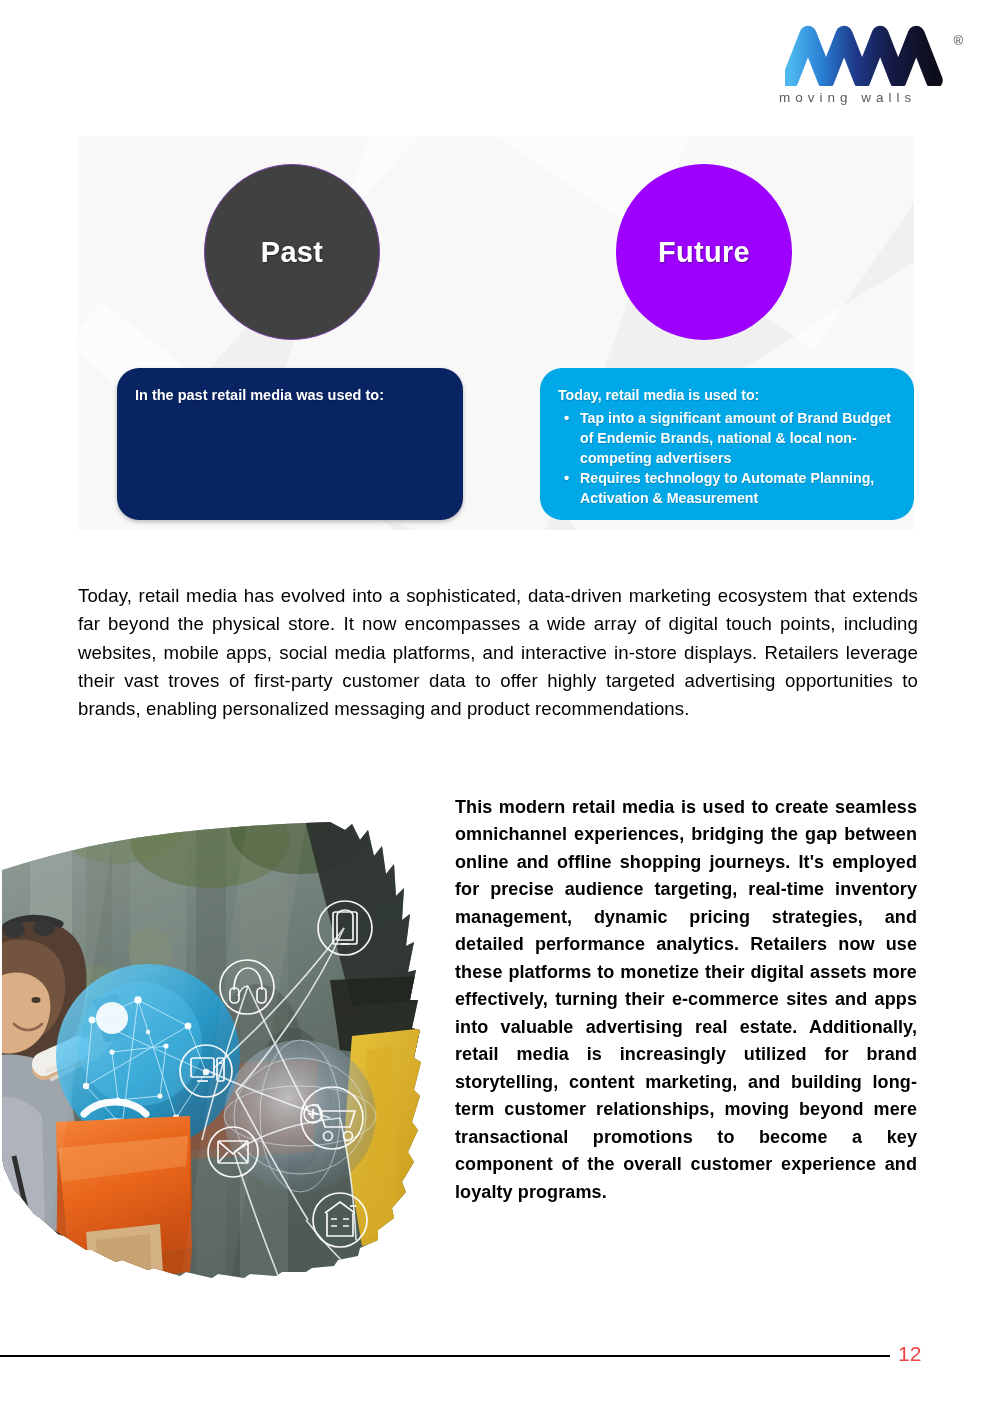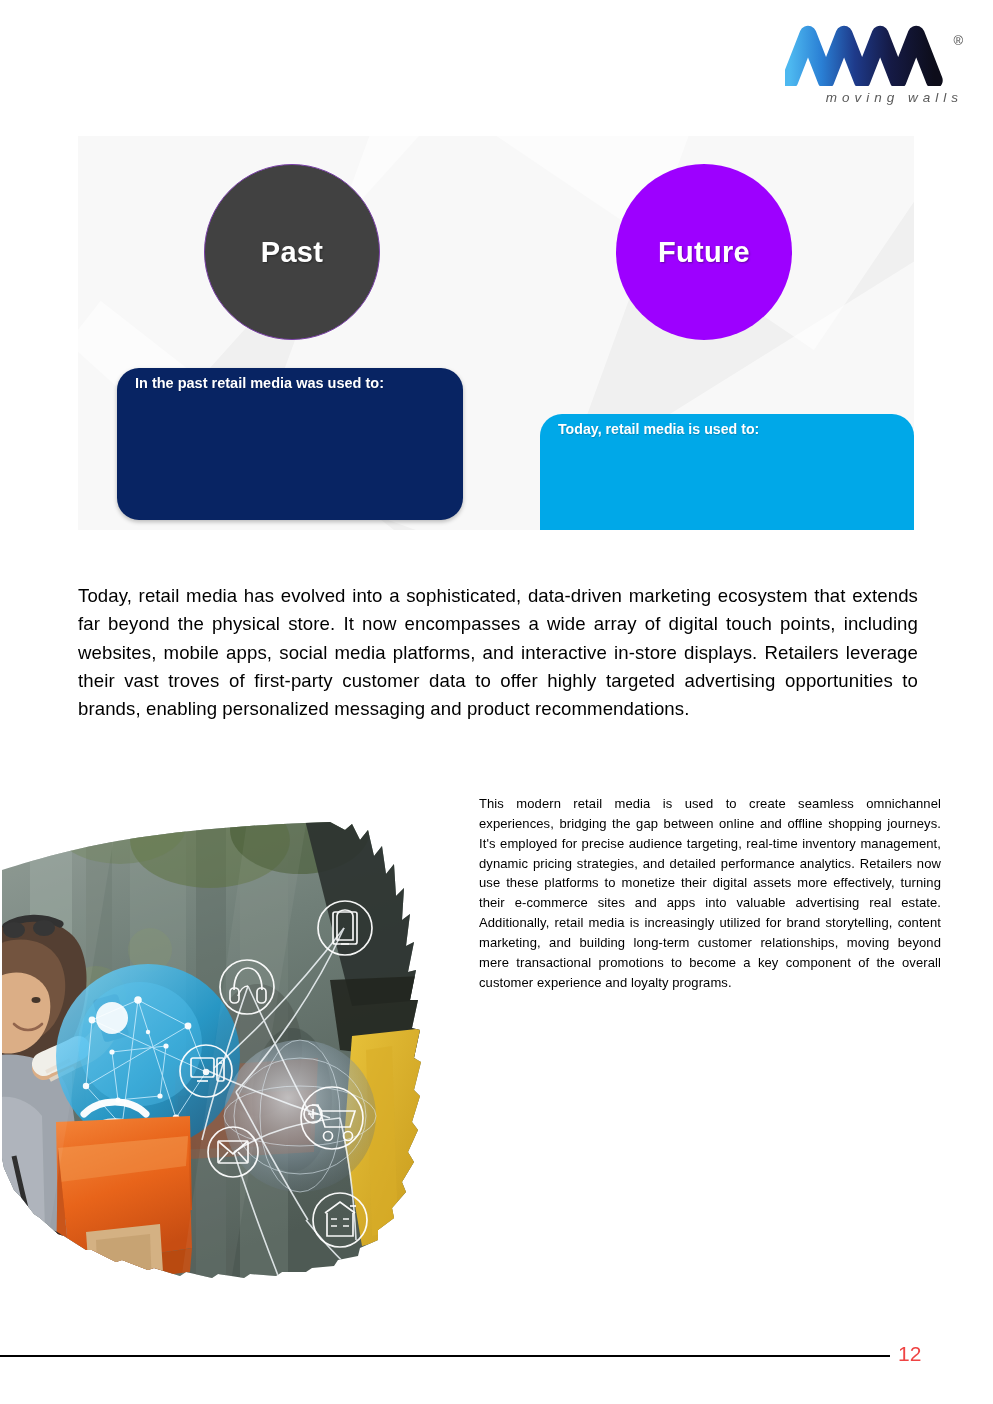--- a/index.html
+++ b/index.html
@@ -28,24 +28,23 @@
     right: 0px;
     font-size: 13px;
     color: #4a4a4a;
     line-height: 1;
   }
   .logo-word {
     margin-top: 4px;
     font-size: 13.5px;
     letter-spacing: 5.0px;
     color: #5a5a5a;
-    text-align: right;
+    text-align: left;
     padding-left: 6px;
     white-space: nowrap;
-    font-style: italic;
   }
 
   
   .diagram {
     position: absolute;
     left: 78px;
     top: 136px;
     width: 836px;
     height: 394px;
     background: #f0f0f0;
@@ -85,33 +84,32 @@
     left: 538px; top: 28px;
     width: 176px; height: 176px;
     background: #9d00ff;
   }
 
   .callout {
     position: absolute;
     border-radius: 22px;
     color: #ffffff;
     font-weight: bold;
-    padding: 6px 20px 20px 18px;
+    padding: 18px 20px 20px 18px;
   }
   .callout-past {
     left: 39px; top: 232px;
     width: 346px; height: 152px;
     background: #082463;
     box-shadow: 0 2px 4px rgba(0,0,0,0.25);
   }
   .callout-future {
     left: 462px; top: 232px;
     width: 374px; height: 152px;
     background: #00a8e8;
-    margin-top: 46px;
   }
   .callout-head {
     font-size: 14.5px;
     line-height: 1.32;
     margin-bottom: 3px;
     text-shadow: 0.5px 0.5px 1px rgba(0,0,0,0.2);
   }
   .callout ul { list-style: none; }
   .callout li {
     position: relative;
@@ -133,21 +131,21 @@
   
   .para {
     position: absolute;
     color: #000000;
     text-align: justify;
     font-size: 18.6px;
     line-height: 1.52;
     letter-spacing: 0.1px;
   }
   .para-top { left: 78px; top: 582px; width: 840px; }
-  .para-side { left: 479px; top: 794px; width: 462px; font-size: 13px; line-height: 1.527; }
+  .para-side { left: 455px; top: 794px; width: 462px; font-size: 18px; line-height: 1.527; font-weight: bold; }
 
   
   .photo {
     position: absolute;
     left: 0px; top: 800px;
     width: 425px; height: 488px;
   }
   .photo svg { display: block; width: 100%; height: 100%; }
 
   
@@ -196,20 +194,24 @@
   <div class="circle circle-future">Future</div>
 
   <div class="circle circle-past">Past</div>
 
   <div class="callout callout-past">
     <div class="callout-head">In the past retail media was used to:</div>
   </div>
 
   <div class="callout callout-future">
     <div class="callout-head">Today,  retail media is used to:</div>
+    <ul>
+      <li>Tap into a significant amount of Brand Budget of Endemic Brands, national &amp; local non-competing advertisers</li>
+      <li>Requires technology to Automate Planning, Activation &amp; Measurement</li>
+    </ul>
   </div>
 </div>
 
 <p class="para para-top">Today, retail media has evolved into a sophisticated, data-driven marketing ecosystem that extends far beyond the physical store. It now encompasses a wide array of digital touch points, including websites, mobile apps, social media platforms, and interactive in-store displays. Retailers leverage their vast troves of first-party customer data to offer highly targeted advertising opportunities to brands, enabling personalized messaging and product recommendations.</p>
 
 <p class="para para-side">This modern retail media is used to create seamless omnichannel experiences, bridging the gap between online and offline shopping journeys. It's employed for precise audience targeting, real-time inventory management, dynamic pricing strategies, and detailed performance analytics. Retailers now use these platforms to monetize their digital assets more effectively, turning their e-commerce sites and apps into valuable advertising real estate. Additionally, retail media is increasingly utilized for brand storytelling, content marketing, and building long-term customer relationships, moving beyond mere transactional promotions to become a key component of the overall customer experience and loyalty programs.</p>
 
 <div class="photo">
   <svg viewBox="0 0 425 488" preserveAspectRatio="none">
     <defs>

